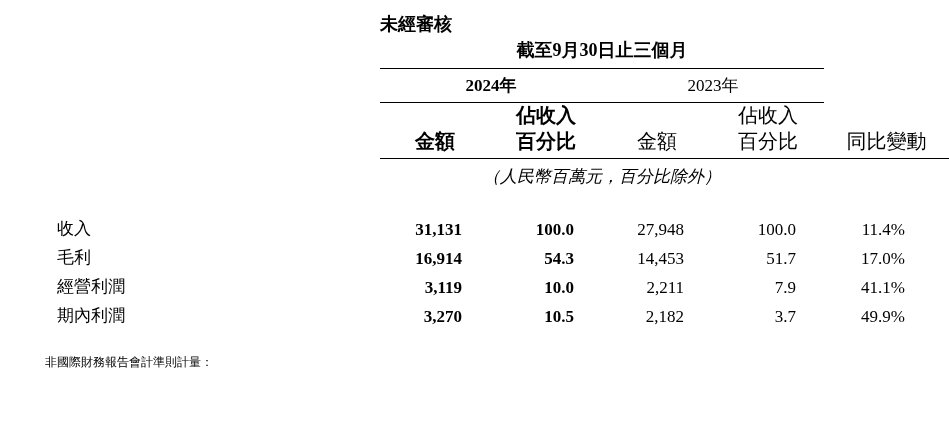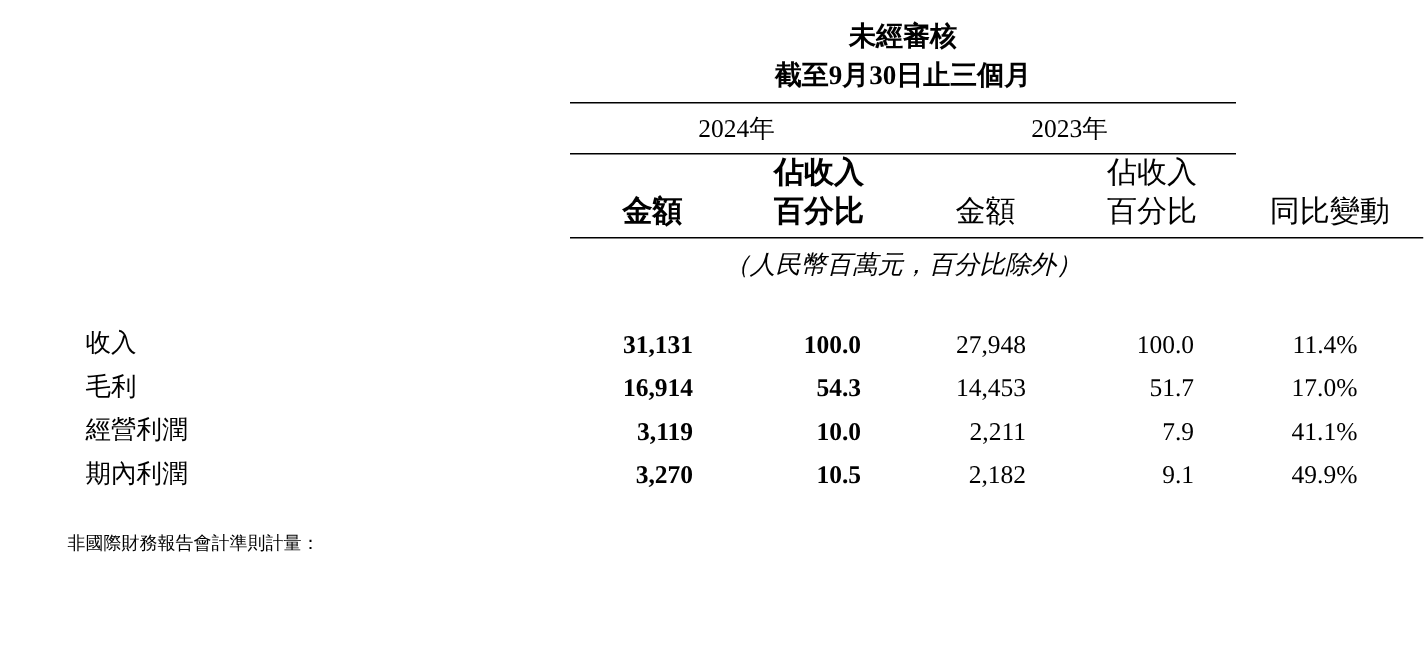--- a/index.html
+++ b/index.html
@@ -36,41 +36,40 @@
   col.c-pct2  { width: 112px; }
   col.c-yoy   { width: 125px; }
 
   td, th {
     padding: 0;
     vertical-align: bottom;
     font-weight: normal;
   }
 
   .title-row td {
-    text-align: center;
     font-weight: bold;
     font-size: 18px;
     padding-bottom: 2px;
   }
   .title-row td.t1 { padding-top: 12px; }
 
   .subtitle-row td {
     text-align: center;
     font-weight: bold;
     font-size: 18px;
     padding-bottom: 6px;
   }
 
   .yearhdr td {
     text-align: center;
     font-size: 17px;
     padding-top: 5px;
     padding-bottom: 5px;
   }
-  .yearhdr td.bold { font-weight: normal; }
+  .yearhdr td.bold { font-weight: bold; }
   .rule-top { border-top: 1px solid #000; }
   .rule-bot { border-bottom: 1px solid #000; }
 
   .colhdr td {
     text-align: center;
     font-size: 20px;
     line-height: 1.28;
     padding-bottom: 4px;
   }
   .colhdr td.bold { font-weight: bold; }
@@ -200,21 +199,21 @@
       <td class="num">2,211</td>
       <td class="num">7.9</td>
       <td class="yoy">41.1%</td>
     </tr>
 
     <tr class="data-row">
       <td class="label">期內利潤</td>
       <td class="num bold">3,270</td>
       <td class="num bold">10.5</td>
       <td class="num">2,182</td>
-      <td class="num">9.1</td>
+      <td class="num">3.7</td>
       <td class="yoy">49.9%</td>
     </tr>
 
     <tr class="spacer-sm">
           <td colspan="6"></td>
         </tr>
 
     <tr class="section-row">
       <td colspan="6">非國際財務報告會計準則計量：</td>
     </tr>

